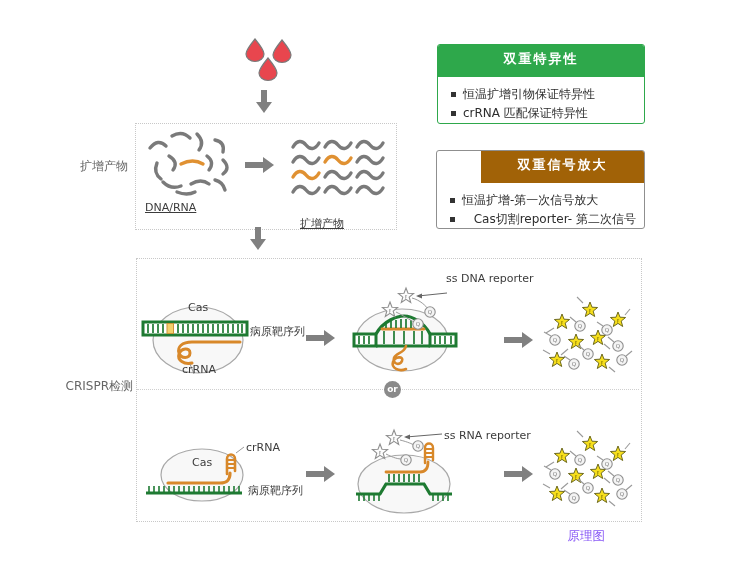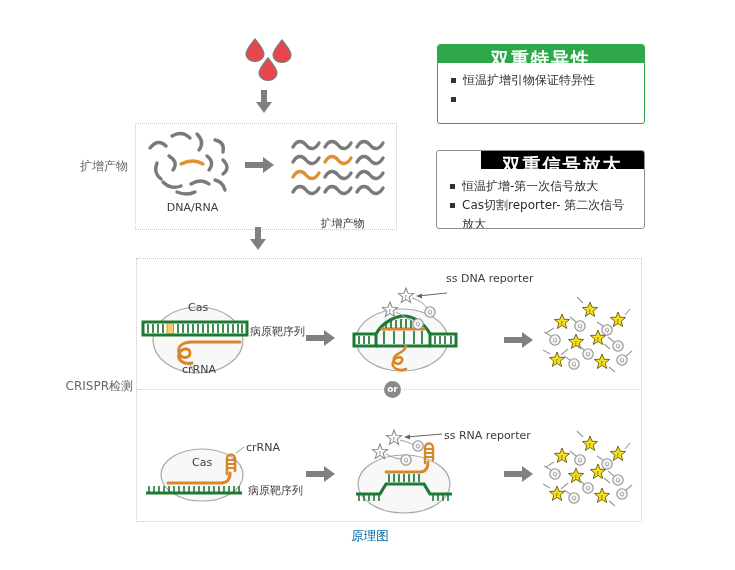--- a/index.html
+++ b/index.html
@@ -2,34 +2,34 @@
 <html><head>
 <meta charset="utf-8">
 <style>
   html,body{margin:0;padding:0;background:#fff;}
   .canvas{position:relative;width:735px;height:570px;background:#fff;overflow:hidden;
           font-family:"DejaVu Sans","Liberation Sans",sans-serif;}
   .abs{position:absolute;}
   .dashed-box{position:absolute;border:1px dotted #c8c8c8;background:#fff;}
   .stage-label{position:absolute;font-size:12px;color:#666;text-align:right;white-space:nowrap;}
   .lbl{position:absolute;font-size:11px;color:#3c3c3c;white-space:nowrap;}
-  .lbl-center{text-align:center;}
+  .lbl-center{text-align:left;text-decoration:underline;}
   .info-box{position:absolute;border-radius:3px;overflow:hidden;background:#fff;}
-  .info-box .hd{color:#fff;font-weight:bold;font-size:18px;text-align:center;height:18px;line-height:27px;letter-spacing:2px;}
-  .info-box .bd{padding:8px 8px 6px 13px;}
+  .info-box .hd{color:#fff;font-weight:bold;font-size:13px;text-align:center;height:32px;line-height:27px;letter-spacing:2px;}
+  .info-box .bd{padding:8px 8px 6px 13px;text-align:right;}
   .bullet{display:flex;align-items:flex-start;font-size:12px;color:#2d2d2d;line-height:19px;}
   .bullet .sq{width:5px;height:5px;background:#333;margin:7px 7px 0 0;flex:0 0 auto;}
   .box-green{border:1px solid #2ea84b;}
   .box-green .hd{background:#2ea84b;}
   .box-dark{border:1px solid #8f8f8f;}
-  .box-dark .hd{background:#000000;margin-left:44px;}
+  .box-dark .hd{background:#a16207;margin-left:44px;}
   .or-badge{position:absolute;width:17px;height:17px;border-radius:50%;background:#8a8a8a;color:#fff;
             font-size:9px;font-weight:bold;text-align:center;line-height:17px;}
   .divider{position:absolute;border-top:1px dotted #cfcfcf;}
-  .caption{position:absolute;font-size:12.5px;color:#0369a1;text-align:center;}
+  .caption{position:absolute;font-size:12.5px;color:#8b5cf6;text-align:right;}
   svg{overflow:visible;}
   .blob{fill:#f8f8f8;stroke:#a8a8a8;stroke-width:1.2;}
   .star-y{fill:#f7df1c;stroke:#6e6a1e;stroke-width:1;}
   .star-g{fill:#fdfdfd;stroke:#8f8f8f;stroke-width:1.1;}
   .qc{fill:#f4f4f4;stroke:#8f8f8f;stroke-width:1.1;}
   .star-t{font-size:5px;fill:#8a7d00;text-anchor:middle;}
   .star-tg{font-size:5px;fill:#909090;text-anchor:middle;}
   .q-t{font-size:5.5px;fill:#777;text-anchor:middle;}
   .tail{stroke:#9a9a9a;stroke-width:1.1;fill:none;}
   .link{stroke:#9a9a9a;stroke-width:1;fill:none;}
@@ -161,20 +161,21 @@
 
   <div class="info-box box-green" style="left:437px;top:44px;width:206px;height:78px">
     <div class="hd">双重特异性</div>
     <div class="bd">
       <div class="bullet">
           <span class="sq"></span>
           <span>恒温扩增引物保证特异性</span>
         </div>
       <div class="bullet">
           <span class="sq"></span>
+          <span>crRNA 匹配保证特异性</span>
         </div>
     </div>
   </div>
 
   <div class="info-box box-dark" style="left:436px;top:150px;width:207px;height:77px">
     <div class="hd">双重信号放大</div>
     <div class="bd">
       <div class="bullet">
           <span class="sq"></span>
           <span>恒温扩增-第一次信号放大</span>

